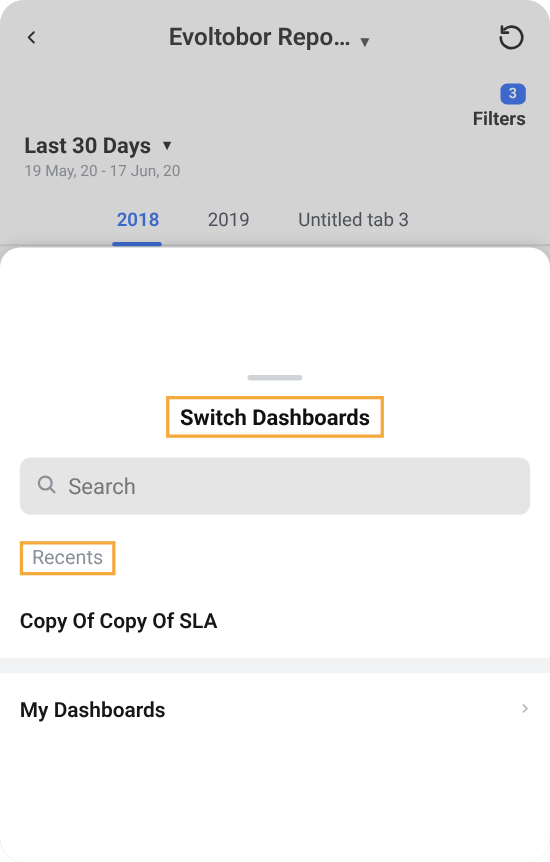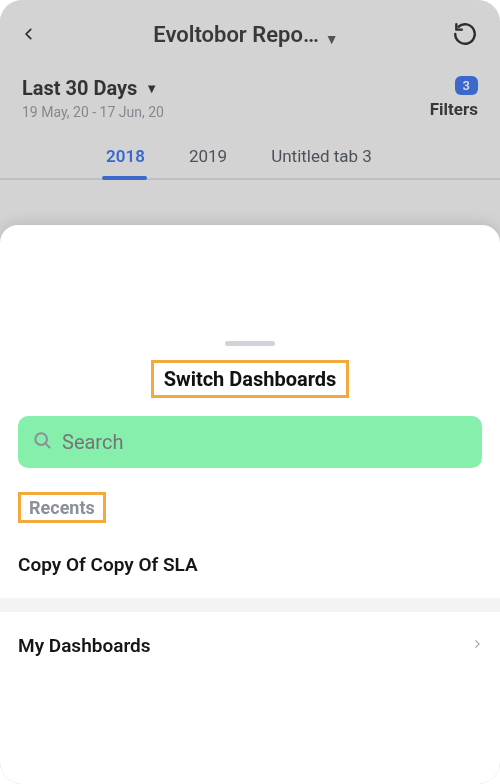--- a/index.html
+++ b/index.html
@@ -21,21 +21,21 @@
   }
   .back-icon { width: 18px; height: 28px; display:flex; align-items:center; }
   .back-icon svg { width: 14px; height: 24px; }
   .title-drop { display:flex; align-items:flex-end; gap:6px; font-size: 22px; font-weight:600; color:#222; }
   .title-drop .caret { font-size: 14px; color:#444; }
   .reload-icon { width:26px; height:26px; }
   .reload-icon svg { width:26px; height:26px; }
 
   .range-row { display:flex; align-items:flex-start; justify-content:space-between; padding: 18px 22px 0 22px; }
   .range-left { display:flex; flex-direction:column; gap:4px; }
-  .range-label { display:flex; align-items:center; gap:8px; font-size:20px; font-weight:700; color:#1a1a1a; }
+  .range-label { display:flex; align-items:center; gap:8px; font-size:20px; font-weight:700; color:#1a1a1a;margin-top:44px; }
   .range-label .caret { font-size:13px; }
   .range-dates { font-size:14px; color:#8a8f98; }
   .filters-col { display:flex; flex-direction:column; align-items:flex-end; gap:4px; }
   .badge { background:#2563eb; color:#fff; font-size:13px; font-weight:600; border-radius:6px; padding:2px 8px; }
   .filters-label { font-size:17px; font-weight:700; color:#1f1f1f; }
 
   .tabs { display:flex; gap:0; padding: 26px 0 0 22px; border-bottom:2px solid #d9dde2;justify-content:center; }
   .tab { font-size:17px; color:#3d4550; padding: 0 20px 12px 0px; margin-right:24px; position:relative; white-space:nowrap; }
   .tab.active { color:#2563eb; font-weight:600; }
   .tab.active::after { content:""; position:absolute; left:-4px; right:18px; bottom:-2px; height:4px; background:#2563eb; border-radius:2px; }
@@ -46,29 +46,29 @@
     position:absolute; left:0; right:0; bottom:0; top:225px;
     background:#fff; border-top-left-radius:18px; border-top-right-radius:18px;
     box-shadow: 0 -2px 14px rgba(0,0,0,0.12);
     display:flex; flex-direction:column;justify-content:center;
   }
   .grabber { width:50px; height:5px; background:#d0d3d8; border-radius:3px; margin:10px auto 6px auto; }
   .sheet-title { text-align:center; font-size:20px; font-weight:700; color:#111; padding:8px 0 18px 0; }
   .hl-box { border:3px solid #f3a93c; display:inline-block; padding:4px 10px; }
   .search-wrap { padding: 0 18px; }
   .search {
-    display:flex; align-items:center; gap:10px; background:#86efac; border-radius:10px;
+    display:flex; align-items:center; gap:10px; background:#e5e5e5; border-radius:10px;
     padding:14px 14px;
   }
   .search svg { width:20px; height:20px; flex:none; }
   .search input {
     border:none; outline:none; background:transparent; font-size:20px; color:#6e747d; width:100%;
   }
   .section-label-row { padding:24px 18px 8px 18px; }
-  .section-label { font-size:18px; color:#8a8f98; font-weight:700; }
+  .section-label { font-size:18px; color:#8a8f98; font-weight:400; }
   .hl-small { border:3px solid #f3a93c; display:inline-block; padding:2px 8px; }
 
   .list { }
   .row {
     display:flex; align-items:center; justify-content:space-between;
     padding:22px 18px; font-size:19px; font-weight:600; color:#161616;
     border-bottom:1px solid #ececef;
   }
   .row:last-of-type { border-bottom:none; }
   .check svg { width:22px; height:22px; }

